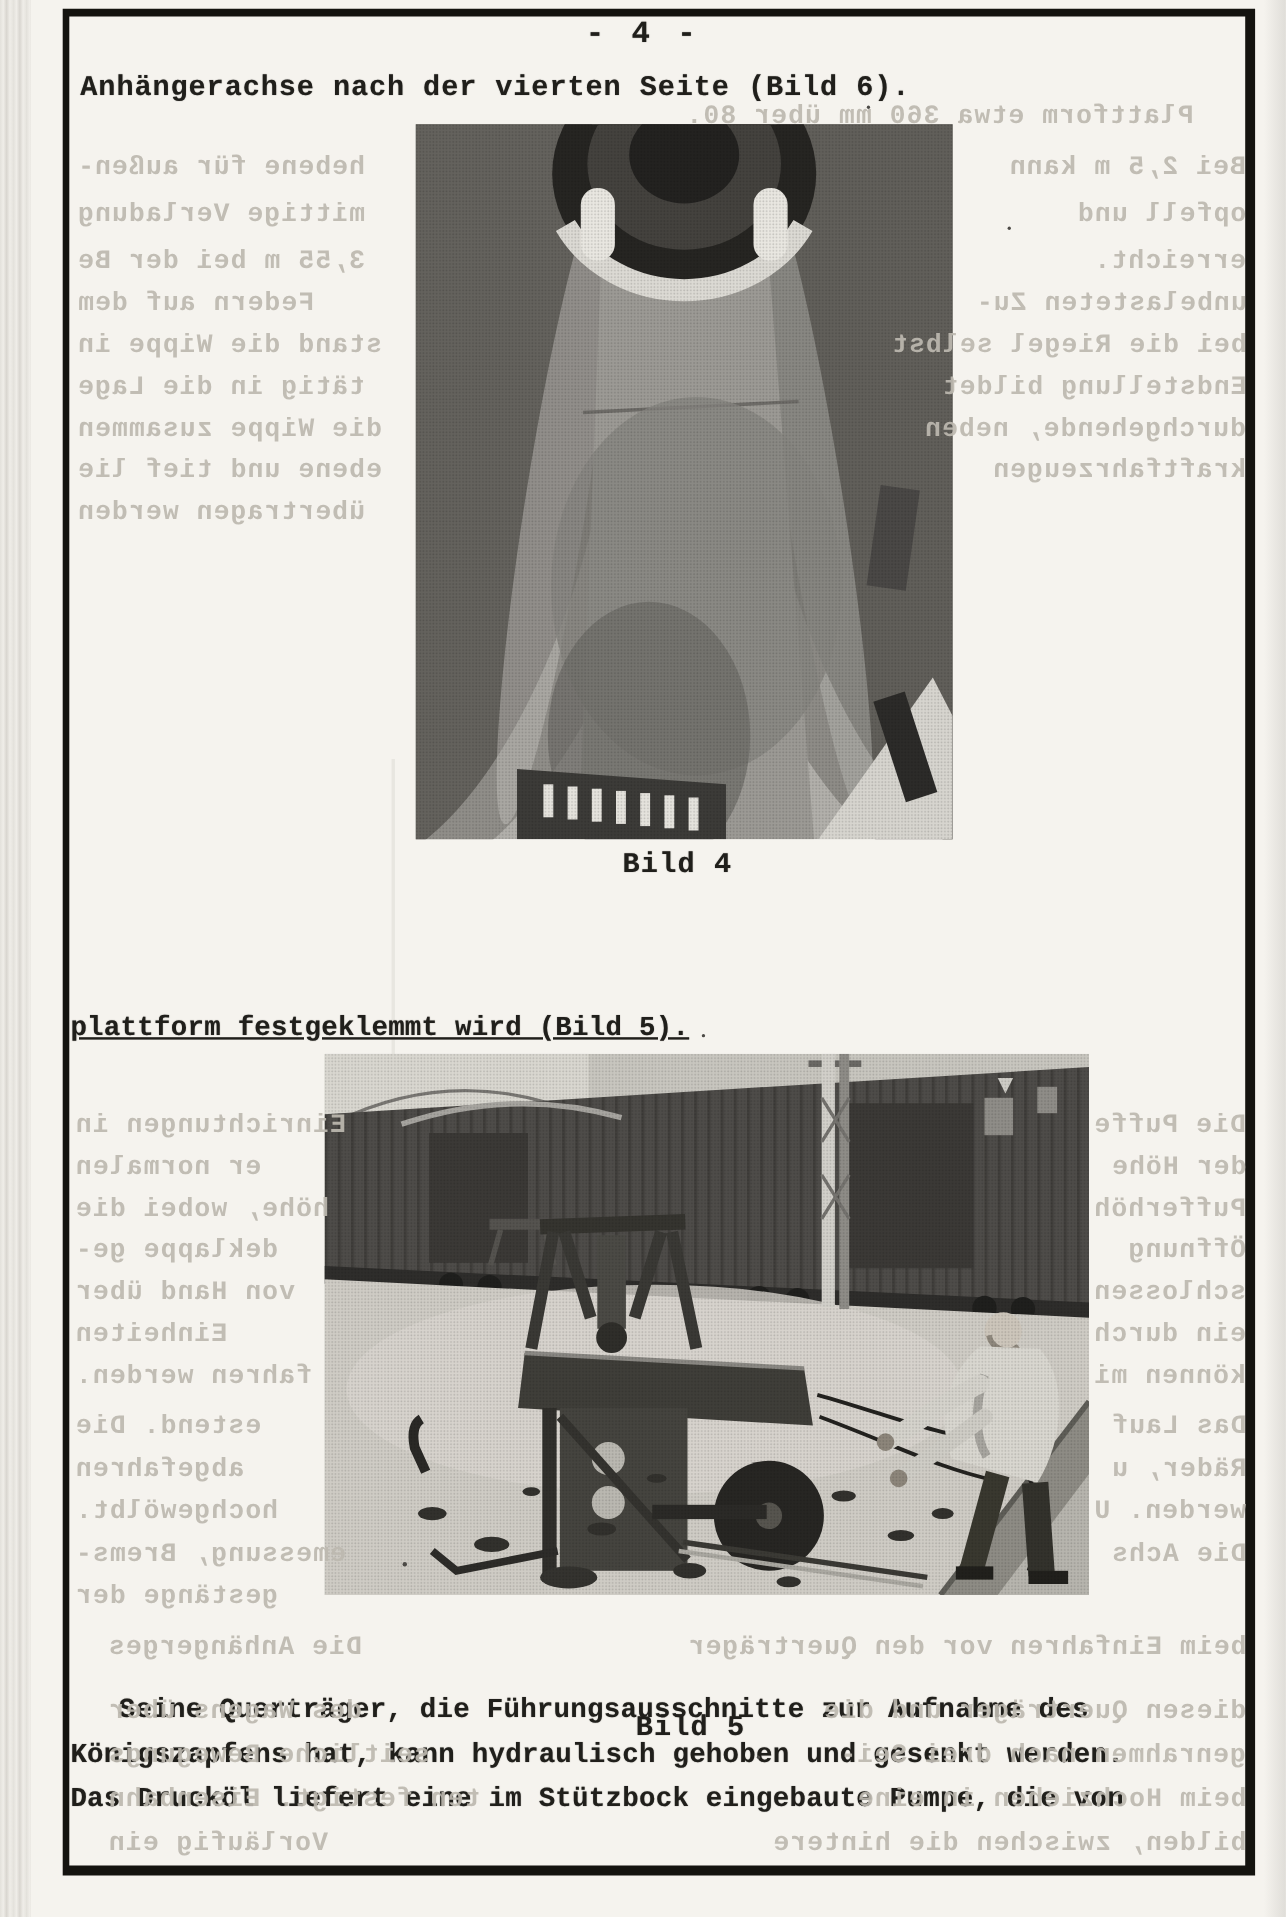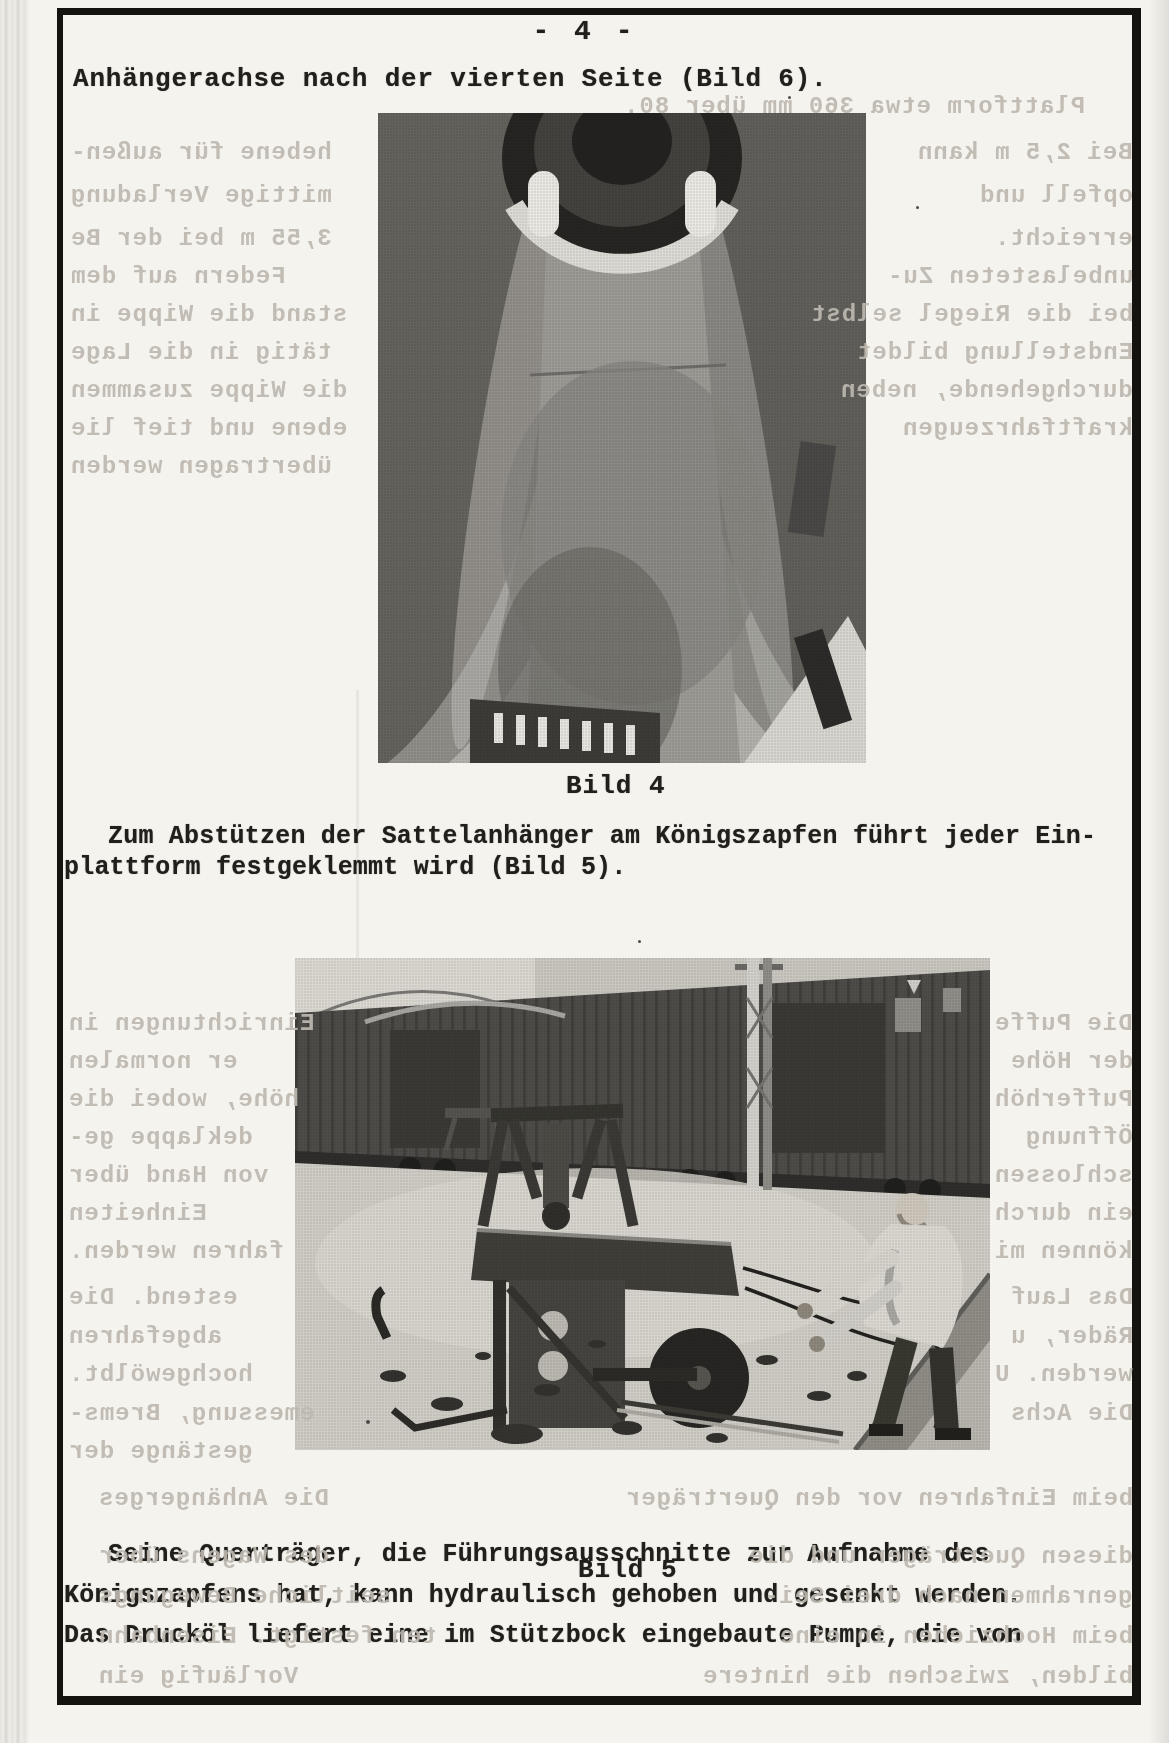--- a/index.html
+++ b/index.html
@@ -97,22 +97,21 @@
 
       <path d="M366,650 L470,503 L488,538 L488,650 Z" fill="#d7d5cf"></path>
       <rect x="430" y="518" width="30" height="96" fill="#2c2b29" transform="rotate(-18 445 566)"></rect>
       <rect x="416" y="330" width="36" height="92" fill="#4a4846" transform="rotate(8 434 376)"></rect>
       <rect width="488" height="650" fill="url(#ht1)"></rect>
     </svg>
   </div>
 
   <div class="line ink caption" style="left:566px;top:773px;">Bild 4</div>
 
-  <div class="line ink body-text" style="left:108px;top:822px;">Zum Abstützen der Sattelanhänger am Königszapfen führt jeder Ein-</div>
-  <div class="line ink body-text" style="left:64px;top:853px;">plattform festgeklemmt wird (Bild 5).</div>
+  <div class="line ink body-text" style="left:64px;top:920px;text-decoration:underline;">plattform festgeklemmt wird (Bild 5).</div>
 
   <div class="photo" style="left:295px;top:958px;">
     <svg width="695" height="492" viewBox="0 0 695 492" xmlns="http://www.w3.org/2000/svg">
       <defs>
         <pattern id="ht2" width="3" height="3" patternUnits="userSpaceOnUse">
           <circle cx="1" cy="1" r="0.8" fill="#000" fill-opacity="0.15"></circle>
         </pattern>
         <pattern id="pl" width="12" height="12" patternUnits="userSpaceOnUse">
           <rect width="12" height="12" fill="#4e4c49"></rect>
           <rect width="3" height="12" fill="#413f3c"></rect>

